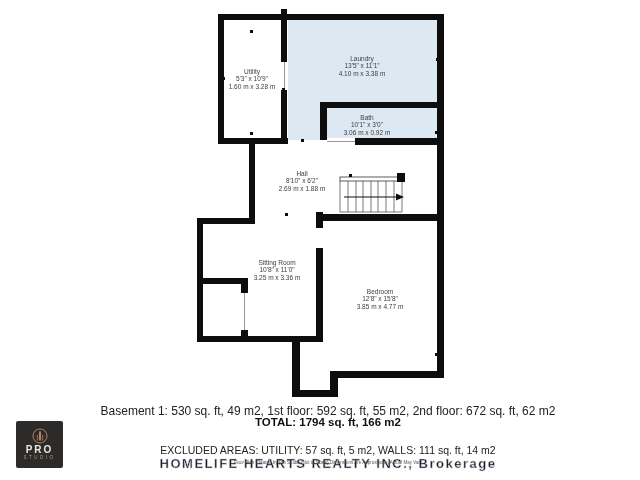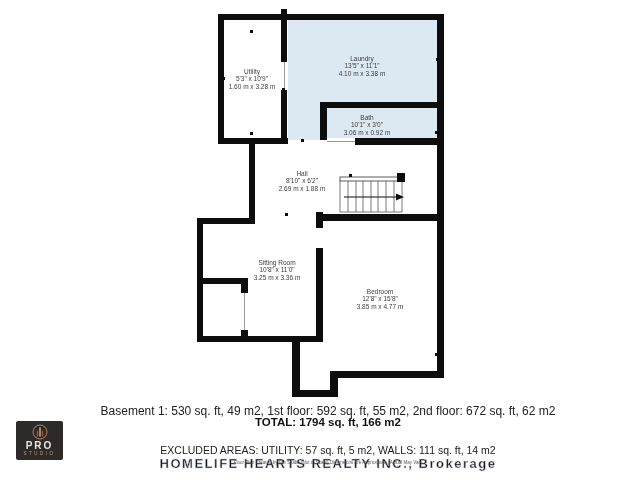--- a/index.html
+++ b/index.html
@@ -22,21 +22,21 @@
   .watermark-row{top:454px;height:18px;}
   .watermark-text{
     font-size:13px;font-weight:bold;color:#0f172a;letter-spacing:1.5px;
     -webkit-text-stroke:0.5px #cfcfcf;
   }
   .disclaimer-text{
     position:absolute;left:0;top:6px;width:640px;text-align:center;
     font-size:4.5px;color:#555;
   }
   .logo{
-    position:absolute;left:16px;top:421px;width:47px;height:39px;
+    position:absolute;left:16px;top:421px;width:47px;height:47px;
     background:#2d2b29;border-radius:2px;display:flex;flex-direction:column;
     align-items:center;justify-content:center;gap:1px;
   }
   .logo-line1{color:#ece5dd;font-size:10px;font-weight:bold;letter-spacing:2px;line-height:1;}
   .logo-line2{color:#c39b78;font-size:4.5px;letter-spacing:2.5px;line-height:1;}
 </style>
 </head>
 <body>
 
 <svg class="plan-svg" width="640" height="480" viewBox="0 0 640 480">

